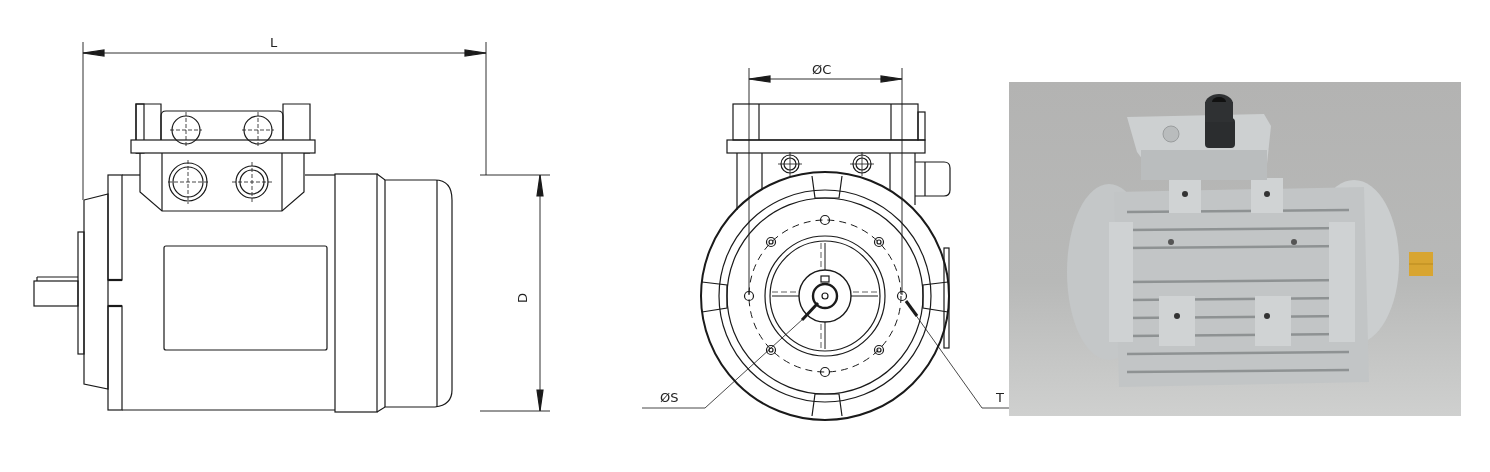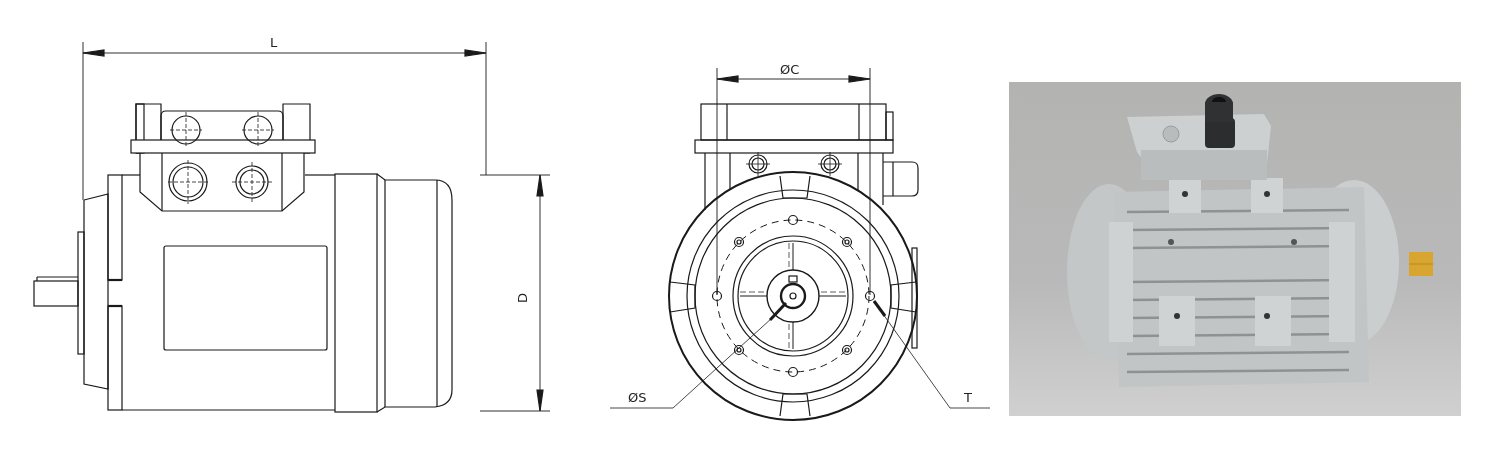--- a/index.html
+++ b/index.html
@@ -1,19 +1,19 @@
 <!DOCTYPE html>
 <html><head>
   <meta charset="utf-8">
   <style>
     html, body { margin: 0; padding: 0; background: #ffffff; }
     body { width: 1490px; height: 472px; position: relative; overflow: hidden; font-family: "DejaVu Sans", sans-serif; }
     .panel { position: absolute; }
     #side-view { left: 0; top: 0; width: 560px; height: 472px; }
-    #front-view { left: 600px; top: 40px; width: 400px; height: 400px; }
+    #front-view { left: 632px; top: 40px; width: 400px; height: 400px; }
     #photo { left: 1009px; top: 82px; width: 452px; height: 334px; background: linear-gradient(#b3b3b2 0%, #b8b9b8 60%, #cfd0cf 100%); }
     svg { display: block; }
     .dim-label { font-family: "DejaVu Sans", sans-serif; font-size: 13px; fill: #222; }
   </style>
 </head>
 <body>
 
 <div class="panel" id="side-view">
   <svg width="560" height="472" viewBox="0 0 560 472" stroke="#1a1a1a" fill="none" stroke-width="1.2">
 

